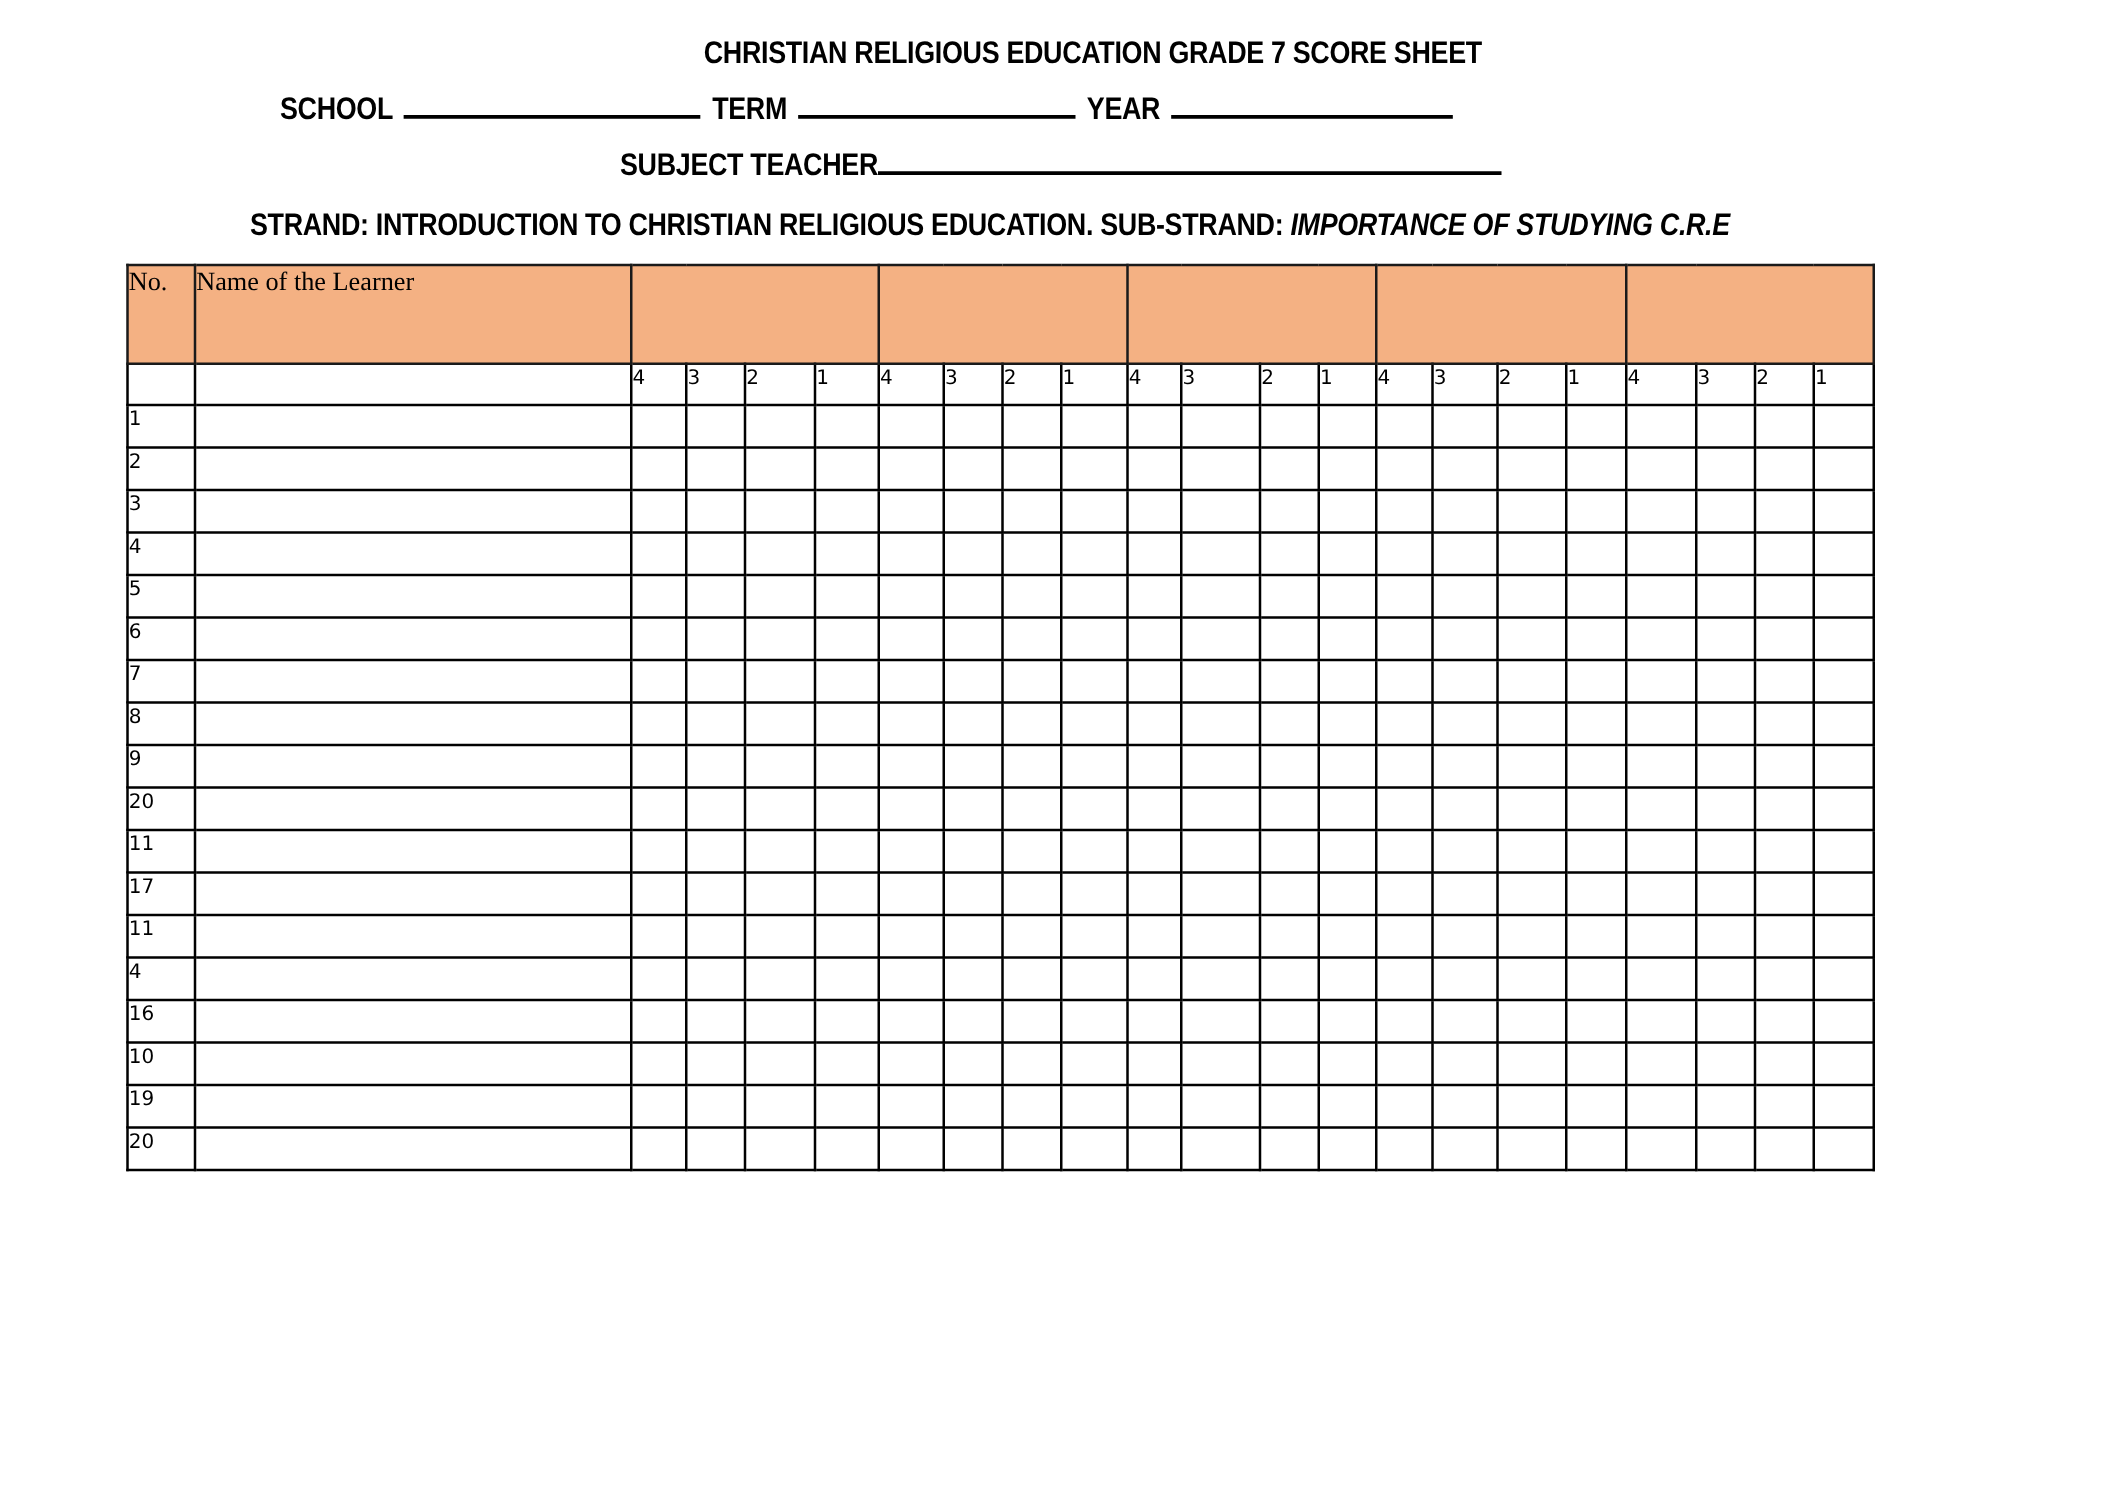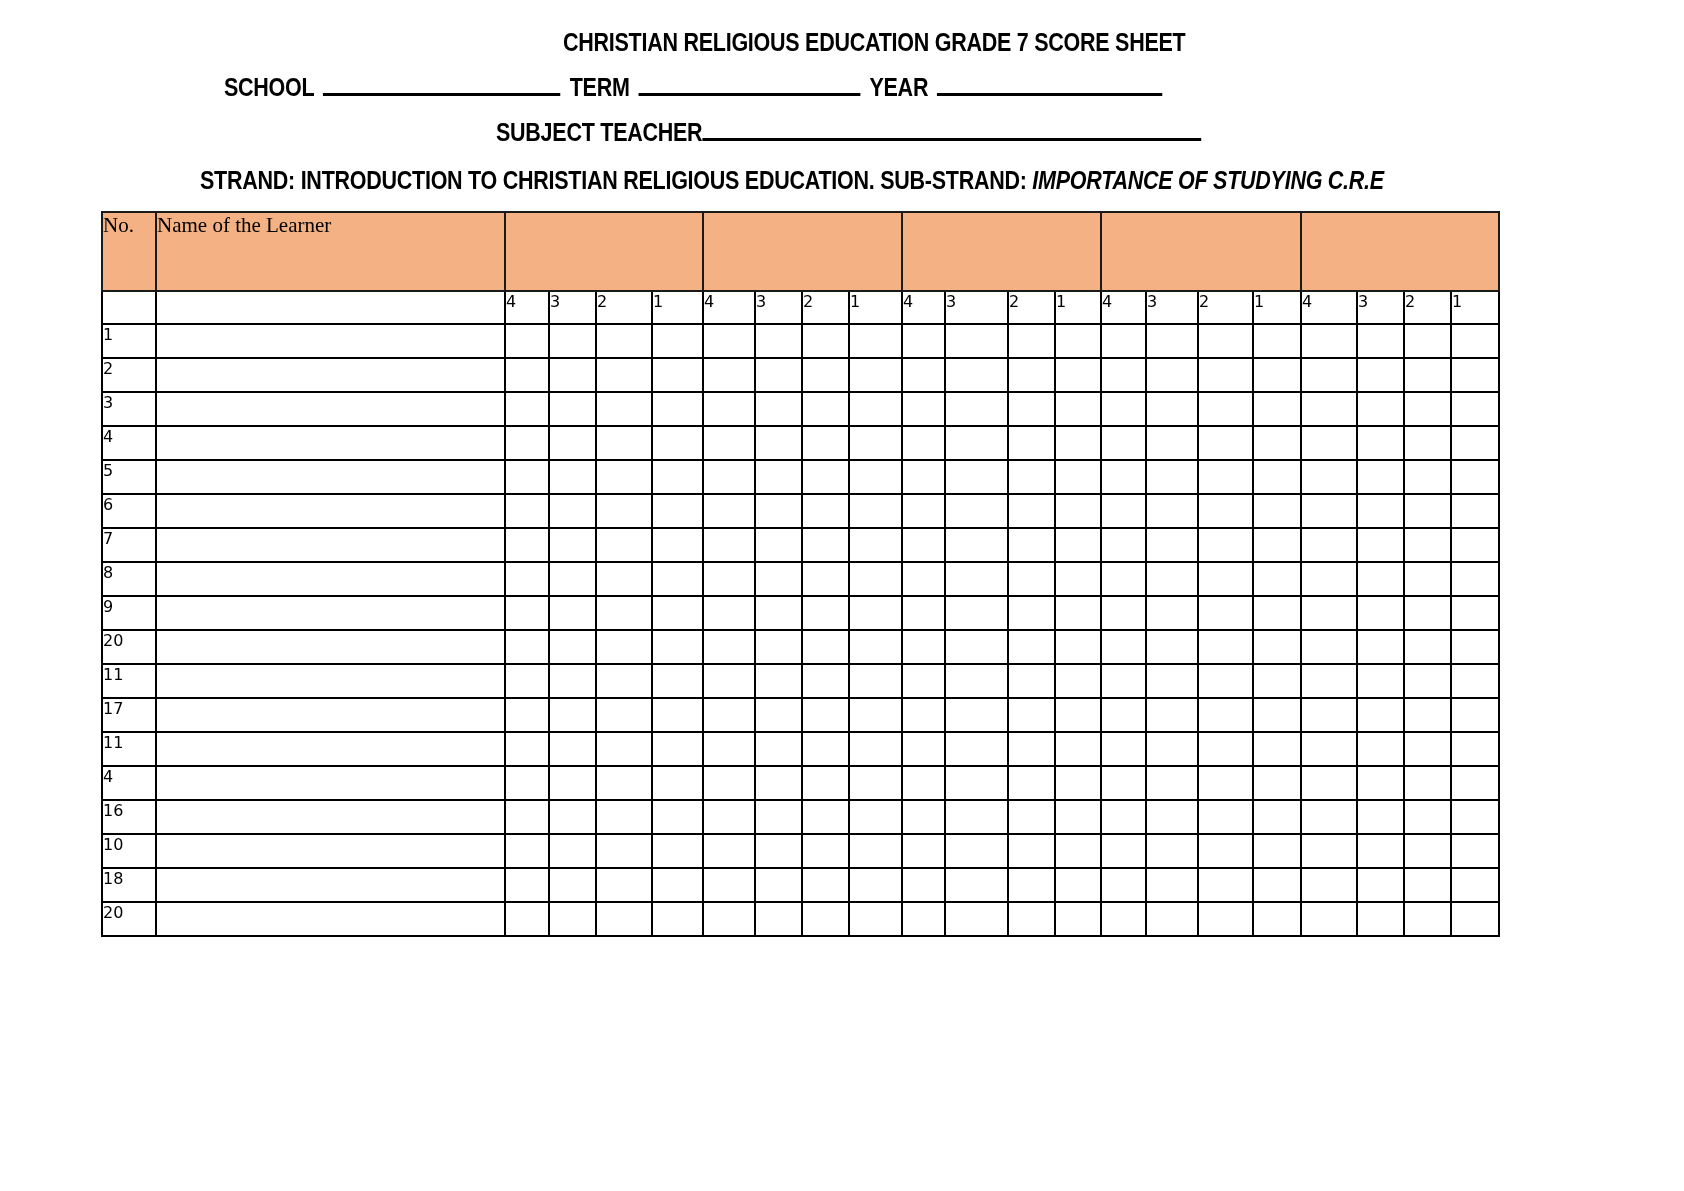--- a/index.html
+++ b/index.html
@@ -481,21 +481,21 @@
         <td></td>
         <td></td>
         <td></td>
         <td></td>
         <td></td>
         <td></td>
         <td></td>
         <td></td>
       </tr>
       <tr class="data">
-        <td class="num">18</td>
+        <td class="num">19</td>
         <td></td>
         <td></td>
         <td></td>
         <td></td>
         <td></td>
         <td></td>
         <td></td>
         <td></td>
         <td></td>
         <td></td>

